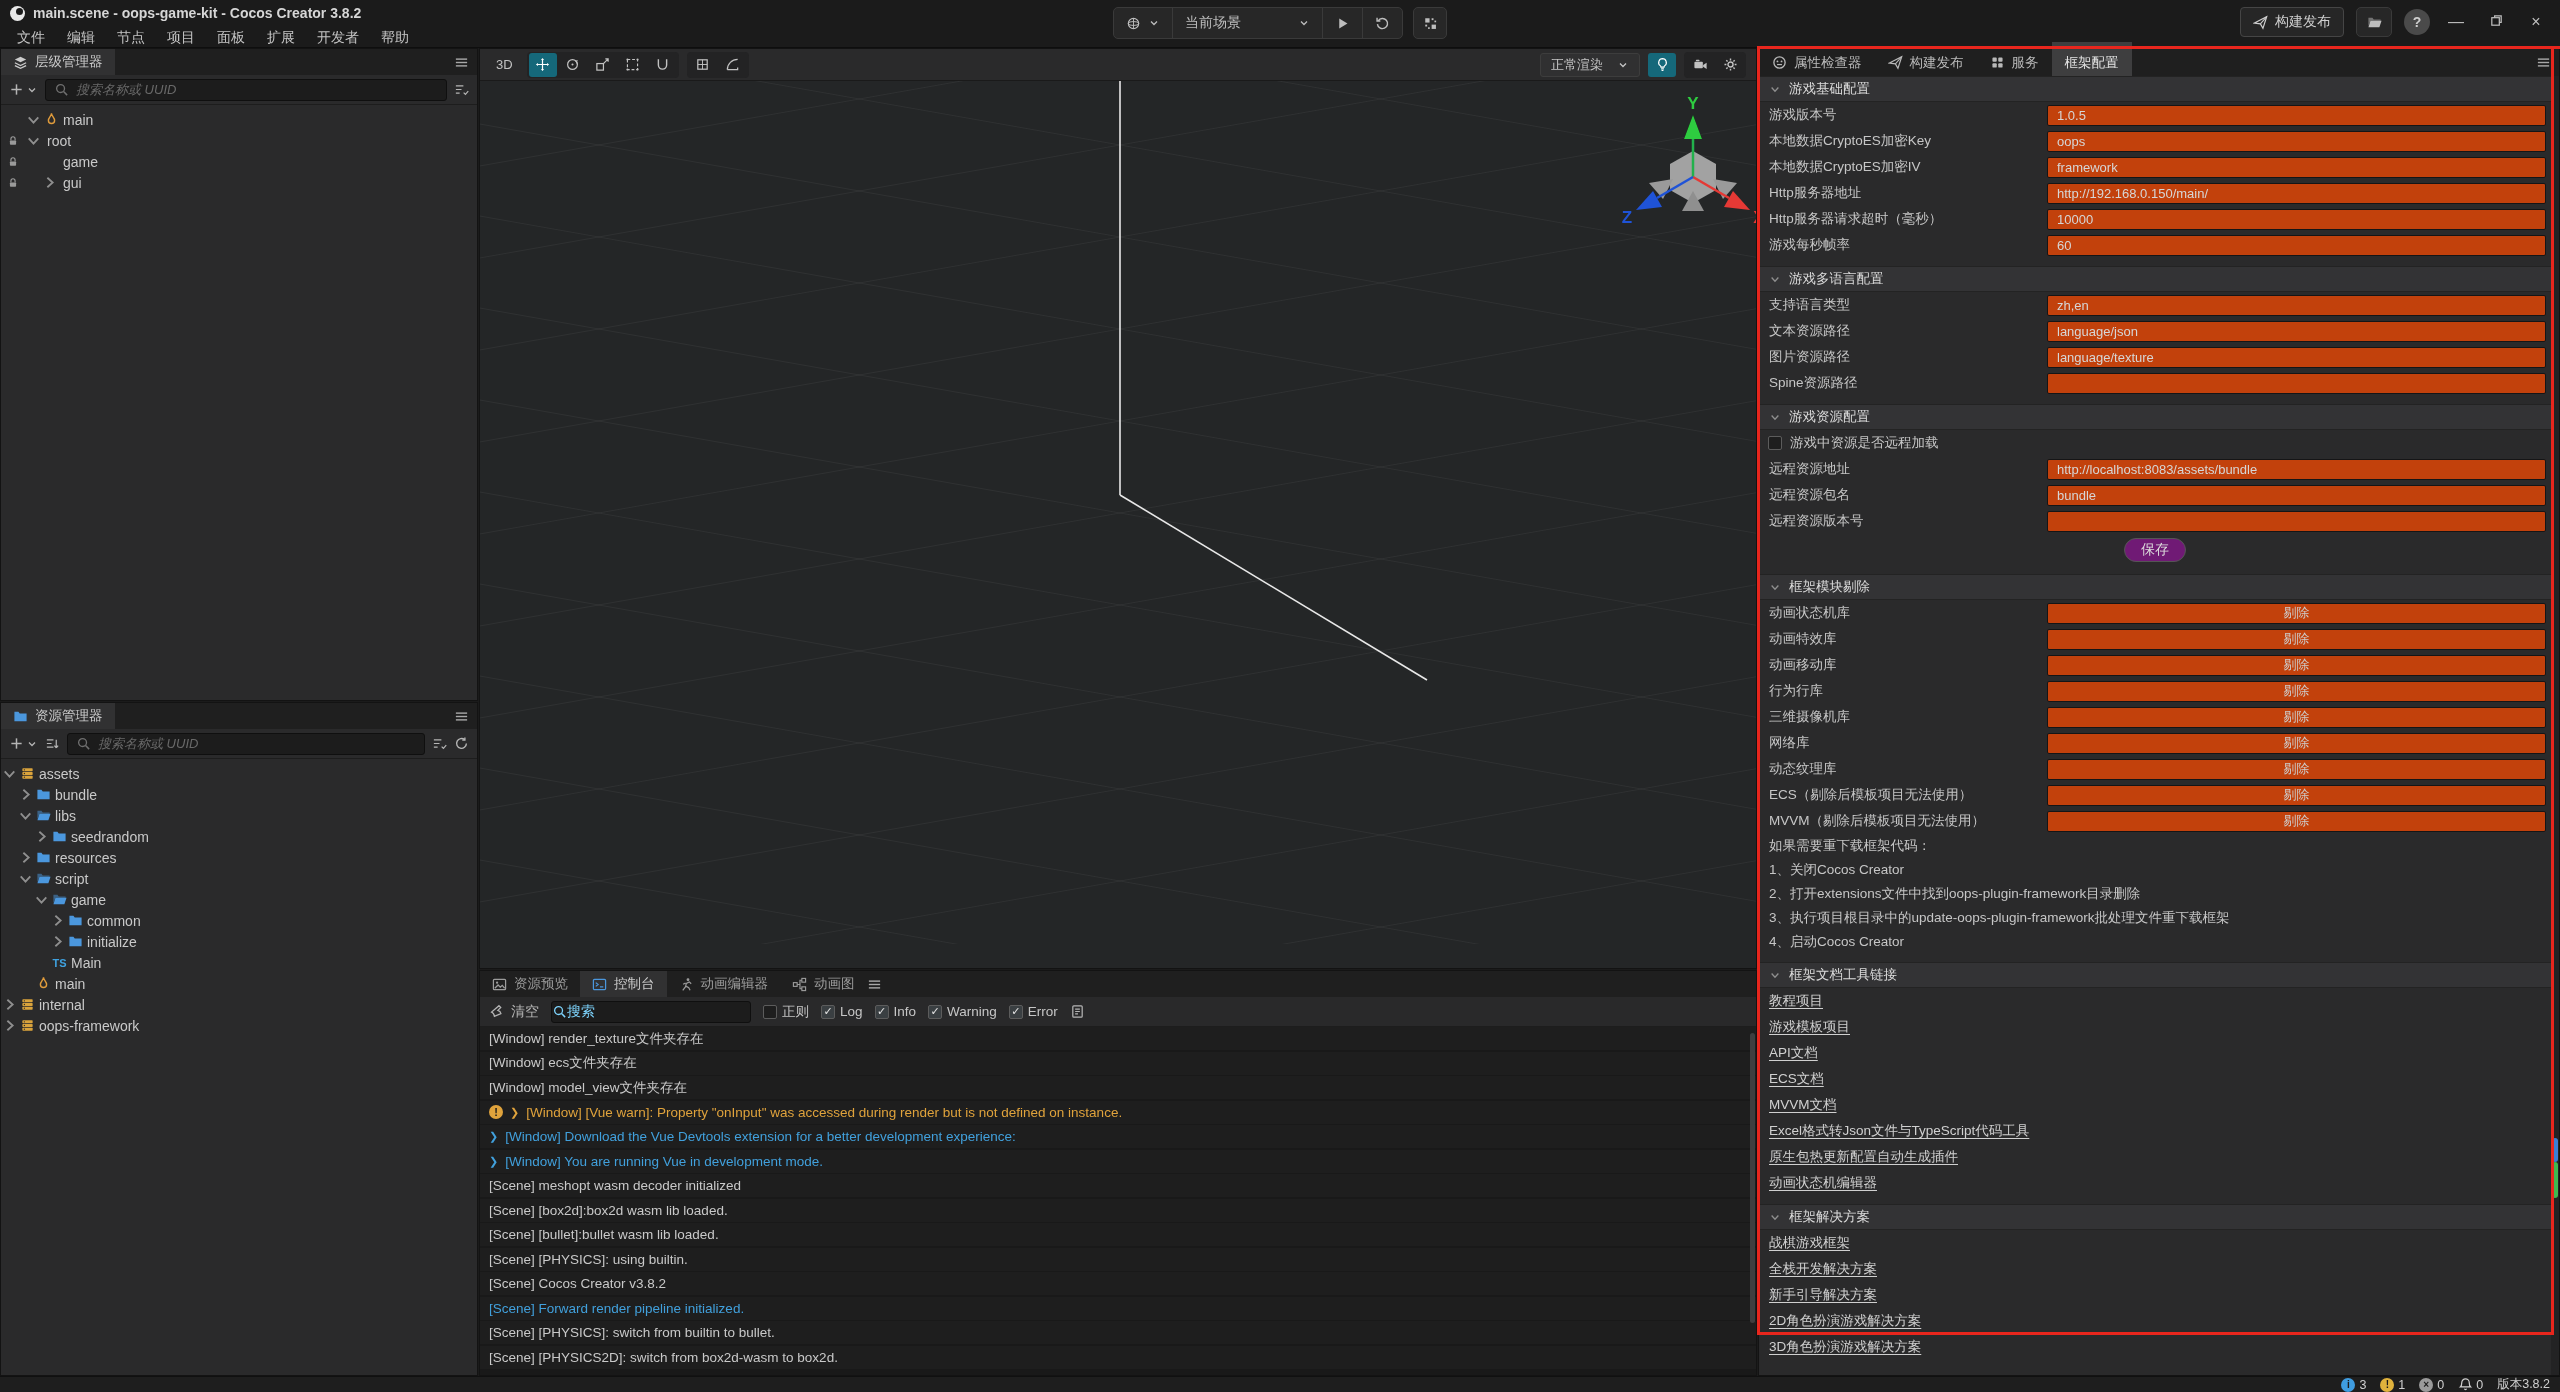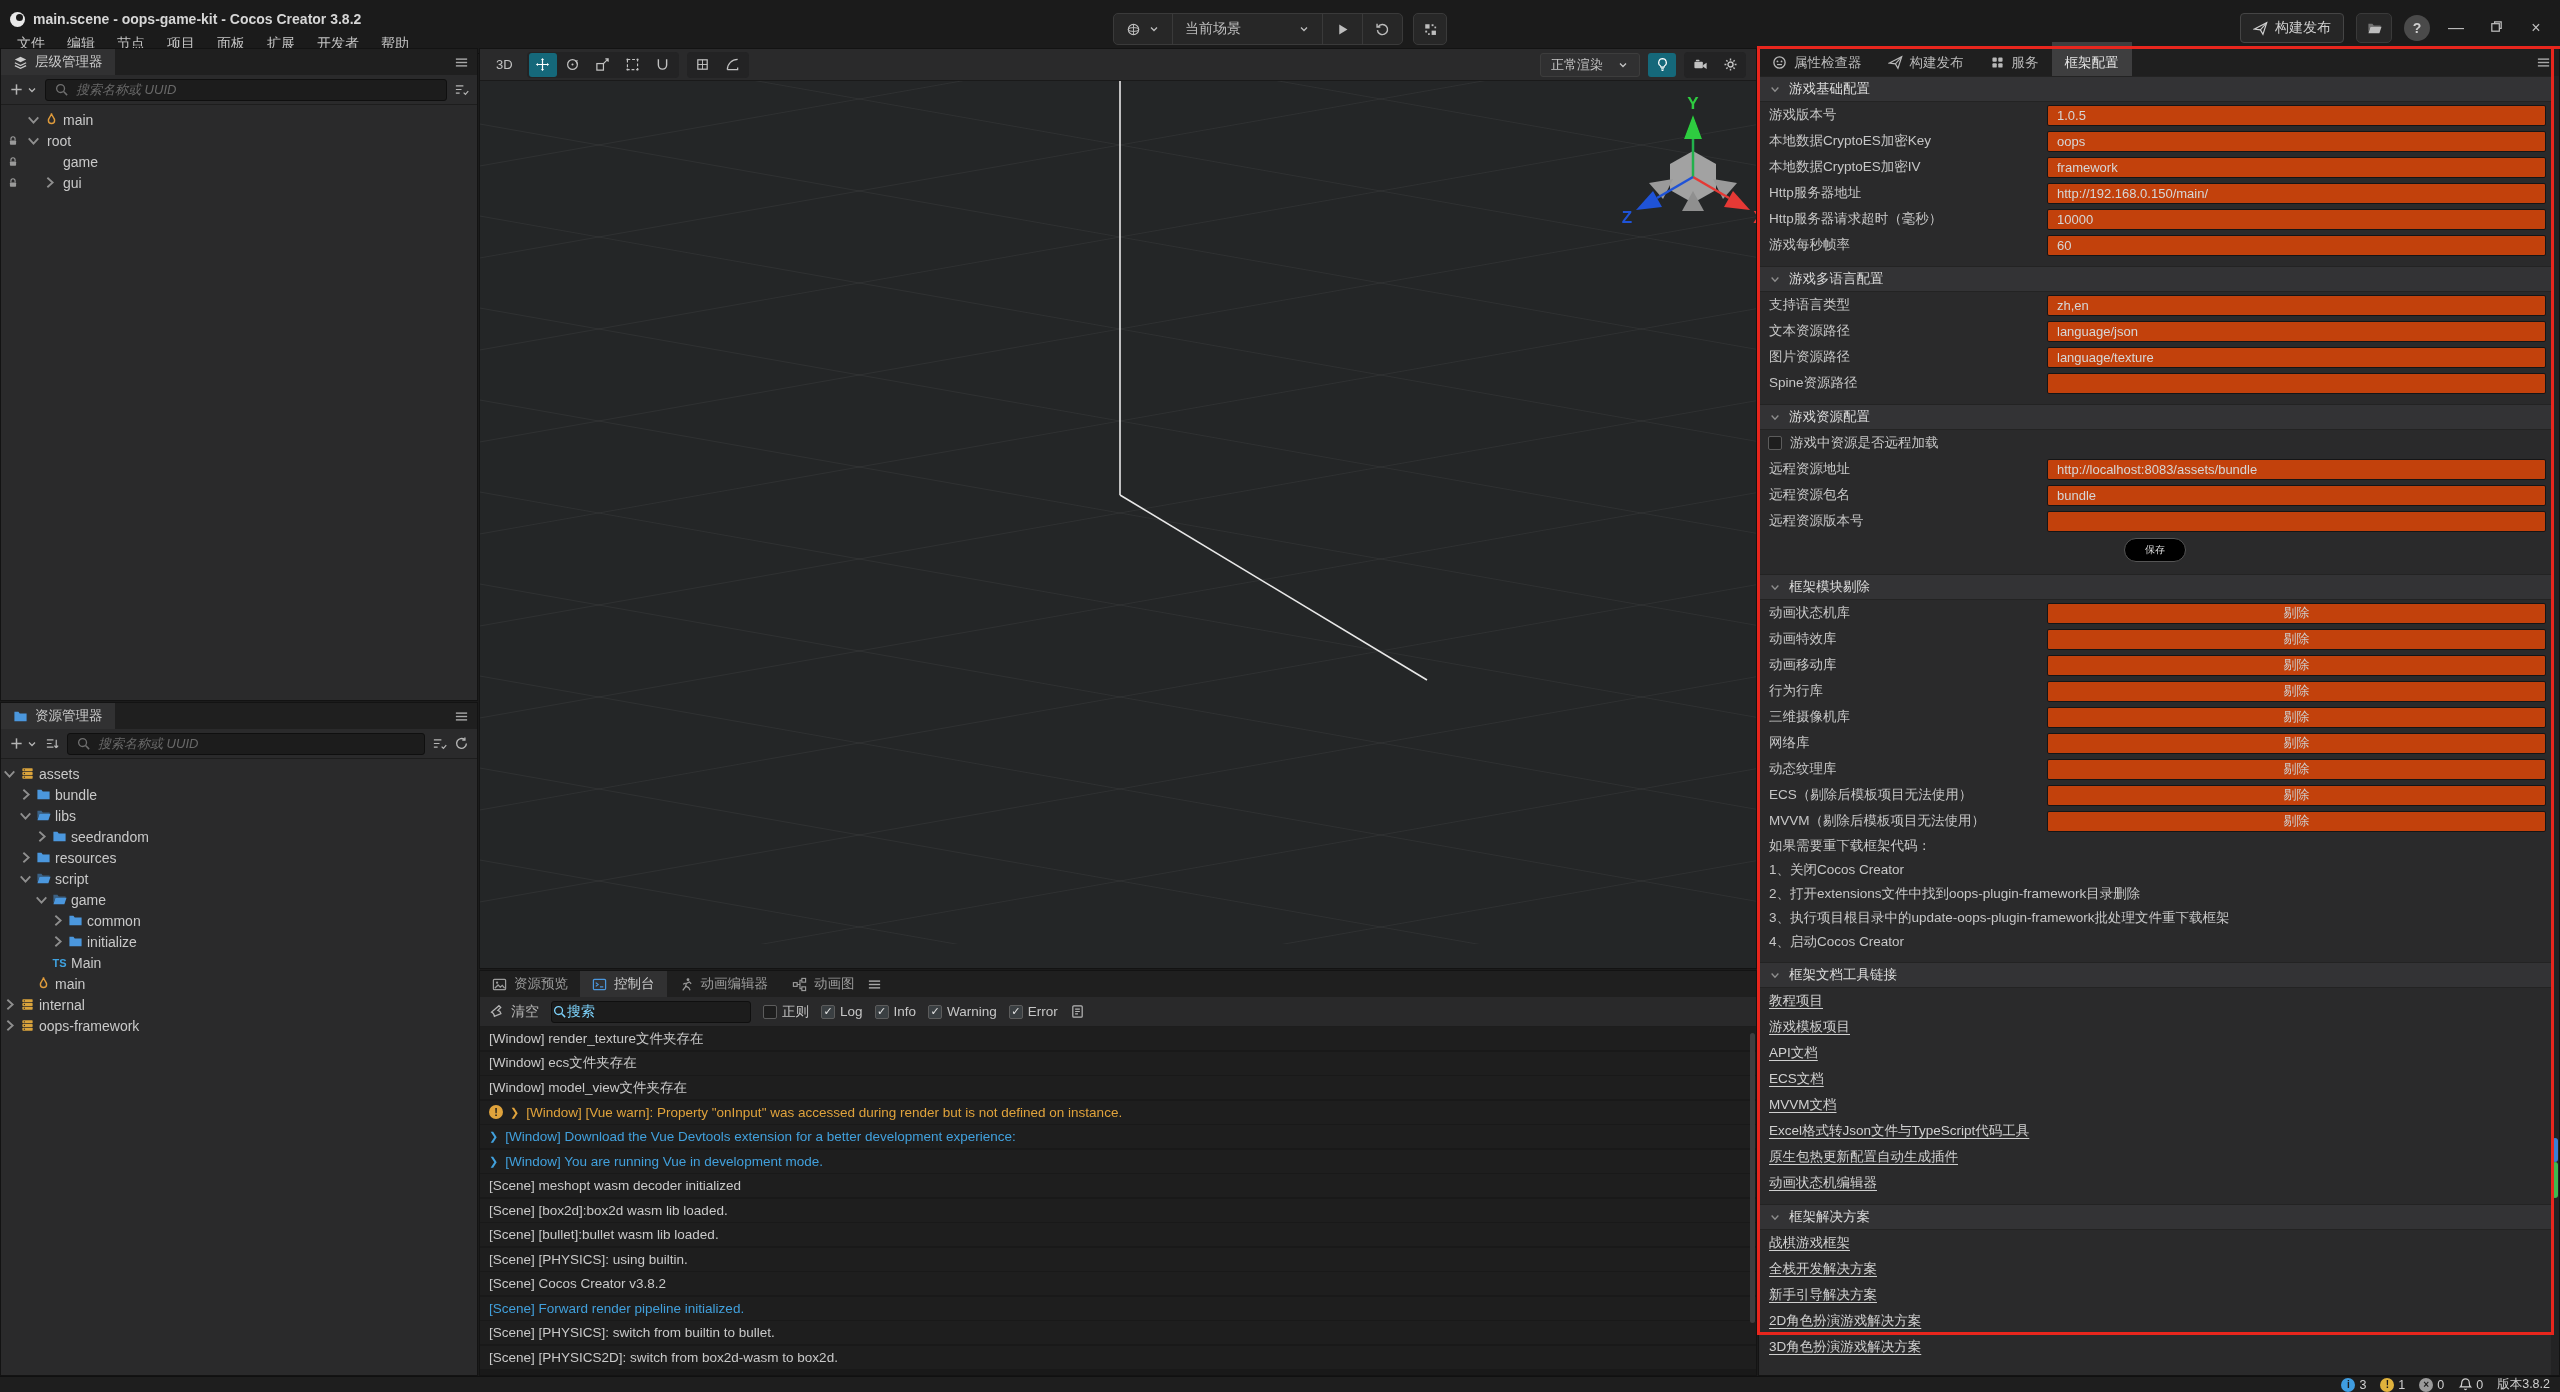--- a/index.html
+++ b/index.html
@@ -6,21 +6,21 @@
   html,body { background:#161616; }
   body { width:2560px; height:1392px; overflow:hidden;
          font-family:"Liberation Sans","DejaVu Sans",sans-serif; color:#c8c8c8; font-size:14px; }
   .app { position:relative; width:2560px; height:1392px; background:#1b1b1b; }
 
   .ic { display:inline-flex; width:15px; height:15px; flex:none; align-items:center; justify-content:center; }
   .ic svg { width:100%; height:100%; display:block; }
   .ic.sm { width:12px; height:12px; }
 
   
-  .topbar { position:absolute; left:0; top:6px; width:2560px; height:48px; background:#1b1b1b; border-bottom:1px solid #0e0e0e; }
+  .topbar { position:absolute; left:0; top:0; width:2560px; height:48px; background:#1b1b1b; border-bottom:1px solid #0e0e0e; }
   .titlerow { display:flex; align-items:center; gap:8px; height:26px; padding-left:10px; }
   .title { color:#d6d6d6; font-weight:bold; font-size:14px; }
   .logo { width:15px; height:15px; border-radius:50%; background:#e9e9e9; position:relative; flex:none; }
   .logo::after{ content:""; position:absolute; left:6px; top:2px; width:7px; height:7px; border-radius:50%; background:#1b1b1b; }
   .menurow { display:flex; align-items:center; height:22px; padding-left:6px; }
   .menu-item { padding:0 11px; color:#c4c4c4; font-size:14px; height:22px; line-height:22px; border-radius:3px; cursor:default; }
   .center-controls { position:absolute; left:50%; top:7px; transform:translateX(-50%); display:flex; align-items:center; gap:10px; }
   .seg-group { display:flex; align-items:stretch; height:32px; background:#272727; border:1px solid #3a3a3a; border-radius:5px; overflow:hidden; }
   .seg { display:flex; align-items:center; gap:7px; padding:0 12px; border-right:1px solid #3a3a3a; color:#bdbdbd; }
   .seg:last-child { border-right:none; }
@@ -85,21 +85,21 @@
   .icontent { flex:1; overflow:hidden; position:relative; padding-right:8px; }
   .sec { margin-bottom:8px; }
   .sechead { height:26px; background:#333335; display:flex; align-items:center; gap:8px; padding:0 10px; color:#dcdcdc; font-size:13.5px; border-top:1px solid #232323; border-bottom:1px solid #232323; }
   .sechead .chev { width:12px; }
   .frow { height:26px; display:flex; align-items:center; padding-left:10px; font-size:13.5px; color:#c6c6c6; }
   .frow .lbl { width:278px; flex:none; white-space:nowrap; overflow:hidden; }
   .frow .val { flex:1; margin-right:5px; height:21px; background:#c2410c; border:1px solid #151516; border-radius:2px; display:flex; align-items:center; padding:0 9px; color:#d6d6d6; font-size:13px; white-space:nowrap; overflow:hidden; }
   .frow .val.btn { justify-content:center; color:#cdcdcd; }
   .chkrow { height:26px; display:flex; align-items:center; gap:8px; padding-left:9px; font-size:13.5px; color:#c6c6c6; }
   .saverow { height:32px; display:flex; align-items:center; justify-content:center; }
-  .savebtn { min-width:62px; height:24px; background:#000000; border:1px solid #555; border-radius:12px; color:#dcdcdc; display:flex; align-items:center; justify-content:center; font-size:10px; padding:0 12px; }
+  .savebtn { min-width:62px; height:24px; background:#701a75; border:1px solid #555; border-radius:12px; color:#dcdcdc; display:flex; align-items:center; justify-content:center; font-size:14px; padding:0 12px; }
   .note { height:24px; display:flex; align-items:center; padding-left:10px; font-size:13.5px; color:#c6c6c6; white-space:nowrap; }
   .linkrow { height:26px; display:flex; align-items:center; padding-left:10px; }
   .linkrow a { color:#d0d0d0; font-size:13.5px; text-decoration:underline; text-underline-offset:3px; white-space:nowrap; }
   .iscrolltrack { position:absolute; right:0; top:0; width:8px; height:100%; background:#232324; }
   .ithumb { position:absolute; right:1px; width:6px; border-radius:3px; }
 
   
   .anno { position:absolute; border:3px solid #e8261d; pointer-events:none; z-index:60; }
   .anno-ext { position:absolute; background:#e8261d; pointer-events:none; z-index:60; }
 

